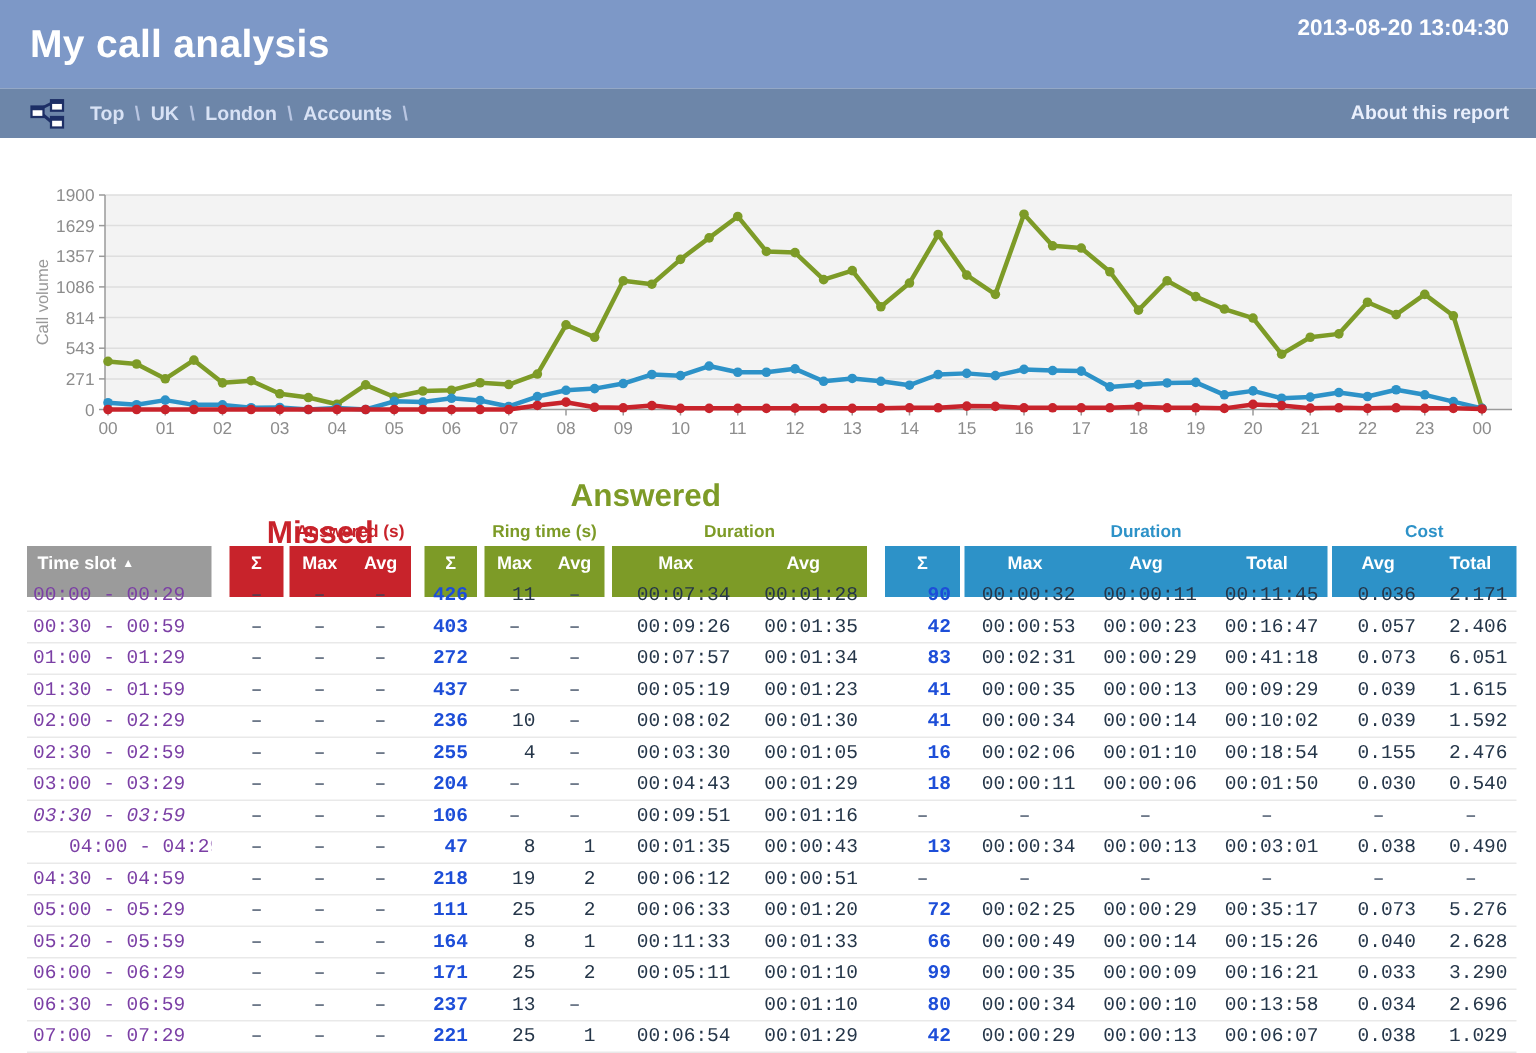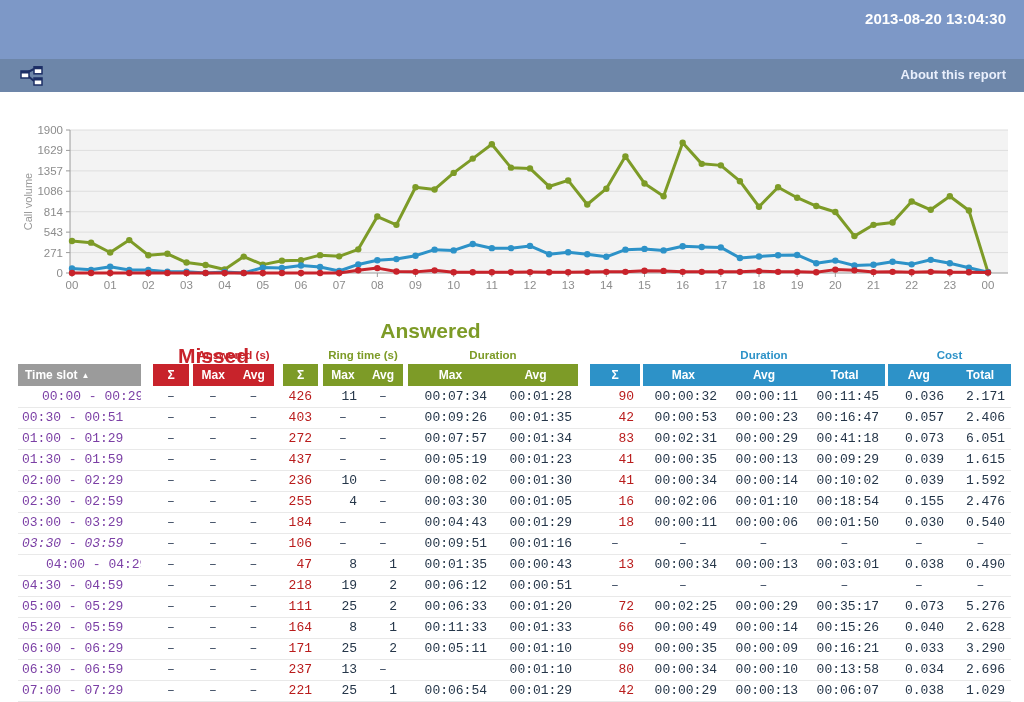--- a/index.html
+++ b/index.html
@@ -48,21 +48,21 @@
   .g-outbound{grid-column:16/24;color:#2d92c8;}
   .sub-row{height:19px;align-items:center;}
   .stitle{font-size:11.5px;font-weight:bold;text-align:center;line-height:18px;}
   .s-red{color:#c8232b;grid-column:5/7;}
   .s-ring{color:#7d9b27;grid-column:10/12;}
   .s-adur{color:#7d9b27;grid-column:13/15;}
   .s-odur{color:#2d92c8;grid-column:18/21;}
   .s-cost{color:#2d92c8;grid-column:22/24;}
   .head-row{height:23px;}
   .hcell{
-    height:22px;line-height:22px;color:#ffffff;font-size:12px;font-weight:bold;
+    height:34px;line-height:22px;color:#ffffff;font-size:12px;font-weight:bold;
     text-align:center;cursor:pointer;
   }
   .hcell.gray{background:#9b9b9b;text-align:left;padding-left:7px;grid-column:1/2;}
   .hcell.red{background:#c8232b;}
   .hcell.green{background:#7d9b27;}
   .hcell.blue{background:#2d92c8;}
   .hc-msum{grid-column:3/4;}   .hc-mma{grid-column:5/7;}
   .hc-asum{grid-column:8/9;}   .hc-ring{grid-column:10/12;}
   .hc-adur{grid-column:13/15;} .hc-osum{grid-column:16/17;}
   .hc-odur{grid-column:18/21;} .hc-cost{grid-column:22/24;}
@@ -70,42 +70,44 @@
   .hsplit span{flex:1;text-align:center;}
   .sort-arrow{font-size:8px;vertical-align:1px;padding-left:4px;}
   
   .trow{height:20px;border-bottom:1px solid #e9e9e9;}
   .cell{
     font-family:"Liberation Mono","DejaVu Sans Mono",monospace;
     font-size:13px;line-height:19px;color:#253649;
     text-align:right;padding-right:6px;white-space:nowrap;overflow:hidden;
   }
   .c-slot{text-align:left;padding-left:4px;padding-right:0;color:#7b3fa5;}
-  .c-sum{color:#b91c1c;}
+  .c-sum{color:#1d4ed8;font-weight:bold;}
   .c-dash{text-align:center;padding-right:0;color:#33435a;}
 </style>
 </head>
 <body>
 
 <div class="banner">
+  <div class="banner-title">My call analysis</div>
   <div class="banner-time">2013-08-20 13:04:30</div>
 </div>
 
 <div class="crumbbar">
   <span class="crumb-icon">
     <svg width="26" height="20" viewBox="0 0 26 20">
       <path d="M8 6 L14 3 M8 10 L14 15" stroke="#1d2f66" stroke-width="2" fill="none"></path>
       <rect x="1" y="5" width="8" height="7" fill="#ffffff" stroke="#1d2f66" stroke-width="1.5"></rect>
       <rect x="1" y="5" width="8" height="2.5" fill="#1d2f66"></rect>
       <rect x="14" y="0.8" width="8" height="7" fill="#ffffff" stroke="#1d2f66" stroke-width="1.5"></rect>
       <rect x="14" y="0.8" width="8" height="2.5" fill="#1d2f66"></rect>
       <rect x="14" y="12" width="8" height="7" fill="#ffffff" stroke="#1d2f66" stroke-width="1.5"></rect>
       <rect x="14" y="12" width="8" height="2.5" fill="#1d2f66"></rect>
     </svg>
   </span>
+  <nav class="crumbs" id="crumbs"><a>Top</a><span class="sep">\</span><a>UK</a><span class="sep">\</span><a>London</a><span class="sep">\</span><a>Accounts</a><span class="sep">\</span></nav>
   <a class="about">About this report</a>
 </div>
 
 <div class="chart-wrap">
   <svg id="chart" width="1024" height="192" viewBox="0 0 1024 192">
       <rect x="70" y="18" width="938" height="143" fill="#f3f3f3"></rect>
       <line x1="66" y1="161" x2="70" y2="161" stroke="#9a9a9a" stroke-width="1"></line>
       <text x="63" y="165" text-anchor="end" font-size="11.5" fill="#8c8c8c" font-family="&quot;Liberation Sans&quot;,sans-serif">0</text>
       <line x1="70" y1="140.60368421052632" x2="1008" y2="140.60368421052632" stroke="#dedede" stroke-width="1"></line>
       <line x1="66" y1="140.60368421052632" x2="70" y2="140.60368421052632" stroke="#9a9a9a" stroke-width="1"></line>
@@ -374,38 +376,38 @@
       <span>Total</span>
     </div>
     <div class="hcell blue hc-cost hsplit">
       <span>Avg</span>
       <span>Total</span>
     </div>
   </div>
 
   <div id="tbody">
       <div class="grid trow">
-        <span class="cell c-slot" style="grid-column: 1; margin-left: 20px;">00:00 - 00:29</span>
+        <span class="cell c-slot" style="grid-column: 1;">00:00 - 00:29</span>
         <span class="cell c-dash" style="grid-column: 3;">–</span>
         <span class="cell c-dash" style="grid-column: 5;">–</span>
         <span class="cell c-dash" style="grid-column: 6;">–</span>
         <span class="cell c-sum" style="grid-column: 8;">426</span>
         <span class="cell" style="grid-column: 10;">11</span>
         <span class="cell c-dash" style="grid-column: 11;">–</span>
         <span class="cell" style="grid-column: 13;">00:07:34</span>
         <span class="cell" style="grid-column: 14;">00:01:28</span>
         <span class="cell c-sum" style="grid-column: 16;">90</span>
         <span class="cell" style="grid-column: 18;">00:00:32</span>
         <span class="cell" style="grid-column: 19;">00:00:11</span>
         <span class="cell" style="grid-column: 20;">00:11:45</span>
         <span class="cell" style="grid-column: 22;">0.036</span>
         <span class="cell" style="grid-column: 23;">2.171</span>
       </div>
       <div class="grid trow">
-        <span class="cell c-slot" style="grid-column: 1;">00:30 - 00:51</span>
+        <span class="cell c-slot" style="grid-column: 1;">00:30 - 00:59</span>
         <span class="cell c-dash" style="grid-column: 3;">–</span>
         <span class="cell c-dash" style="grid-column: 5;">–</span>
         <span class="cell c-dash" style="grid-column: 6;">–</span>
         <span class="cell c-sum" style="grid-column: 8;">403</span>
         <span class="cell c-dash" style="grid-column: 10;">–</span>
         <span class="cell c-dash" style="grid-column: 11;">–</span>
         <span class="cell" style="grid-column: 13;">00:09:26</span>
         <span class="cell" style="grid-column: 14;">00:01:35</span>
         <span class="cell c-sum" style="grid-column: 16;">42</span>
         <span class="cell" style="grid-column: 18;">00:00:53</span>
@@ -480,21 +482,21 @@
         <span class="cell" style="grid-column: 19;">00:01:10</span>
         <span class="cell" style="grid-column: 20;">00:18:54</span>
         <span class="cell" style="grid-column: 22;">0.155</span>
         <span class="cell" style="grid-column: 23;">2.476</span>
       </div>
       <div class="grid trow">
         <span class="cell c-slot" style="grid-column: 1;">03:00 - 03:29</span>
         <span class="cell c-dash" style="grid-column: 3;">–</span>
         <span class="cell c-dash" style="grid-column: 5;">–</span>
         <span class="cell c-dash" style="grid-column: 6;">–</span>
-        <span class="cell c-sum" style="grid-column: 8;">184</span>
+        <span class="cell c-sum" style="grid-column: 8;">204</span>
         <span class="cell c-dash" style="grid-column: 10;">–</span>
         <span class="cell c-dash" style="grid-column: 11;">–</span>
         <span class="cell" style="grid-column: 13;">00:04:43</span>
         <span class="cell" style="grid-column: 14;">00:01:29</span>
         <span class="cell c-sum" style="grid-column: 16;">18</span>
         <span class="cell" style="grid-column: 18;">00:00:11</span>
         <span class="cell" style="grid-column: 19;">00:00:06</span>
         <span class="cell" style="grid-column: 20;">00:01:50</span>
         <span class="cell" style="grid-column: 22;">0.030</span>
         <span class="cell" style="grid-column: 23;">0.540</span>

